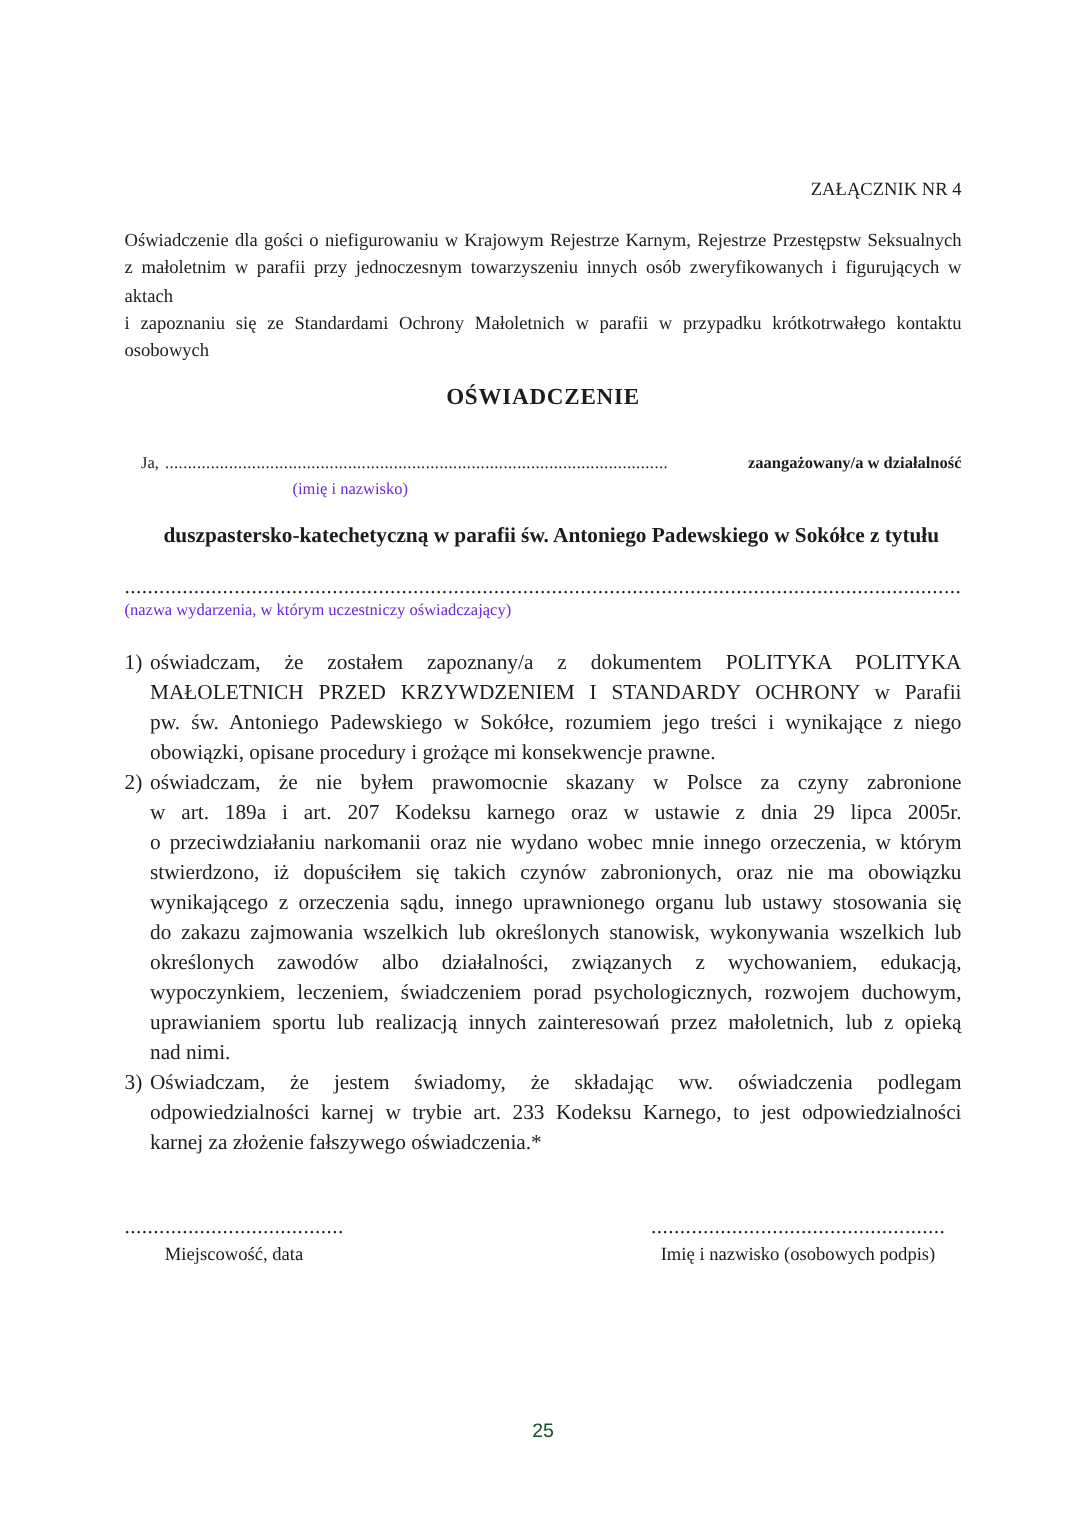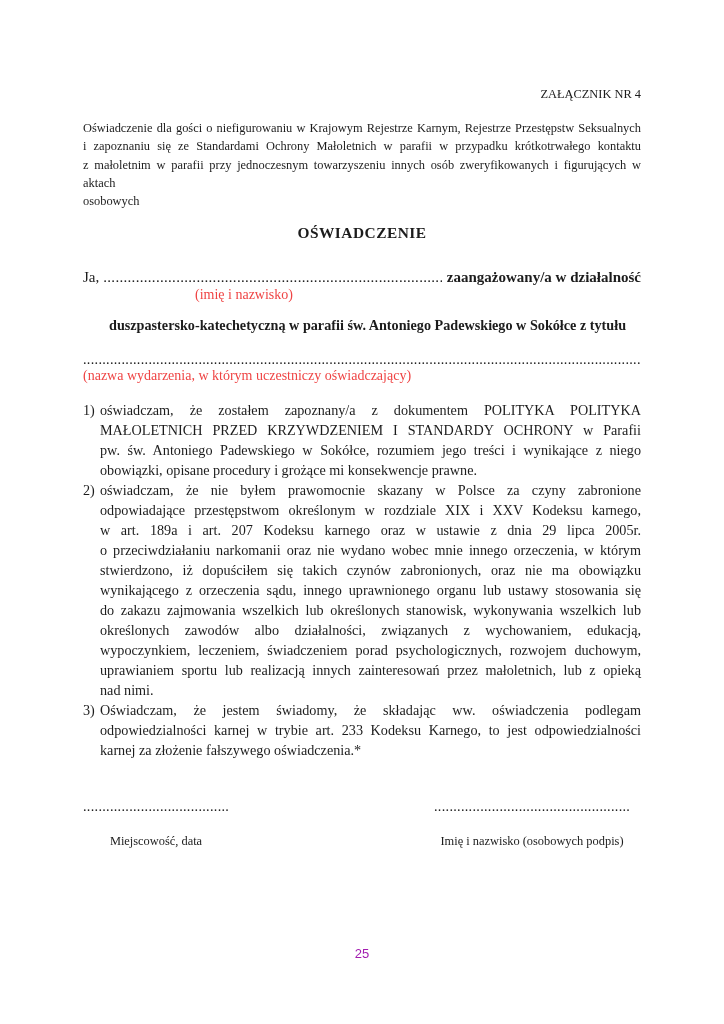--- a/index.html
+++ b/index.html
@@ -3,72 +3,72 @@
 <meta charset="utf-8">
 <style>
   html,body{margin:0;padding:0;background:#ffffff;}
   .page{
     position:relative;
     width:724px;height:1024px;
     background:#ffffff;
     color:#1c1c1c;
     font-family:"Liberation Serif","DejaVu Serif",serif;
     box-sizing:border-box;
-    padding:86px 83px 0 83px;
+    padding:118px 83px 0 83px;
     overflow:hidden;
   }
   
   .attachment{font-size:12.4px;line-height:17px;text-align:right;}
   
   .intro{font-size:12.4px;line-height:18.3px;margin-top:16px;}
   .jline{text-align:justify;text-align-last:justify;}
   .jline.last{text-align-last:left;}
   
   .title{margin-top:13px;font-size:15.4px;line-height:19px;font-weight:bold;
          text-align:center;letter-spacing:.5px;}
   
   .ja-line{display:flex;align-items:center;margin-top:25px;
-           font-size:15px;line-height:20px;white-space:nowrap;}
+           font-size:11px;line-height:20px;white-space:nowrap;margin-left:11px;}
   .ja-prefix{flex:none;}
   .ja-dots{flex:1 1 auto;overflow:hidden;margin:0 5px 0 4px;letter-spacing:.3px;}
   .ja-suffix{flex:none;font-weight:bold;}
-  .hint{font-size:14px;line-height:15px;color:#ef4444;}
+  .hint{font-size:11px;line-height:15px;color:#6d28d9;}
   .hint-imie{margin-left:112px;}
   .activity{margin-top:13px;margin-left:26px;font-size:14.2px;line-height:20px;font-weight:bold;}
   .event-dots{margin-top:15px;font-size:14.2px;line-height:18px;
               overflow:hidden;white-space:nowrap;letter-spacing:.3px;}
   .hint-event{margin-top:0;}
   
   .decls{margin-top:17px;font-size:14.2px;line-height:20px;}
   .decl-item{display:flex;}
   .decl-num{flex:none;width:17px;}
   .decl-lines{flex:1 1 auto;min-width:0;}
   
   .sigs{display:flex;justify-content:space-between;margin-top:38px;padding-right:11px;}
   .sig-left{width:146px;}
   .sig-right{width:196px;}
   .sig-dots{font-size:14.2px;line-height:16px;overflow:hidden;
             white-space:nowrap;letter-spacing:.3px;}
-  .sig-label{margin-top:19px;text-align:center;font-size:12.4px;line-height:17px;}
+  .sig-label{margin-top:2px;text-align:center;font-size:12.4px;line-height:17px;}
   
   .page-number{position:absolute;left:0;right:0;top:946px;text-align:center;
                font-family:"Liberation Sans","DejaVu Sans",sans-serif;
-               font-size:13px;color:#a21caf;}
+               font-size:13px;color:#14532d;}
 </style>
 </head>
 <body>
 
 <div class="page">
 
   <div class="attachment">ZAŁĄCZNIK NR 4</div>
 
   <div class="intro">
       <div class="jline">Oświadczenie dla gości o niefigurowaniu w Krajowym Rejestrze Karnym, Rejestrze Przestępstw Seksualnych</div>
+      <div class="jline">z małoletnim w parafii przy jednoczesnym towarzyszeniu innych osób zweryfikowanych i figurujących w aktach</div>
       <div class="jline">i zapoznaniu się ze Standardami Ochrony Małoletnich w parafii w przypadku krótkotrwałego kontaktu</div>
-      <div class="jline">z małoletnim w parafii przy jednoczesnym towarzyszeniu innych osób zweryfikowanych i figurujących w aktach</div>
       <div class="jline last">osobowych</div>
     </div>
 
   <div class="title">OŚWIADCZENIE</div>
 
   <div class="ja-line">
     <span class="ja-prefix">Ja,</span>
     <span class="ja-dots">..............................................................................................................</span>
     <span class="ja-suffix">zaangażowany/a w działalność</span>
   </div>
@@ -86,21 +86,20 @@
           <div class="jline">oświadczam, że zostałem zapoznany/a z dokumentem POLITYKA POLITYKA</div>
           <div class="jline">MAŁOLETNICH PRZED KRZYWDZENIEM I STANDARDY OCHRONY w Parafii</div>
           <div class="jline">pw. św. Antoniego Padewskiego w Sokółce, rozumiem jego treści i wynikające z niego</div>
           <div class="jline last">obowiązki, opisane procedury i grożące mi konsekwencje prawne.</div>
         </div>
       </div>
       <div class="decl-item">
         <span class="decl-num">2)</span>
         <div class="decl-lines">
           <div class="jline">oświadczam, że nie byłem prawomocnie skazany w Polsce za czyny zabronione</div>
-          <div class="jline">odpowiadające przestępstwom określonym w rozdziale XIX i XXV Kodeksu karnego,</div>
           <div class="jline">w art. 189a i art. 207 Kodeksu karnego oraz w ustawie z dnia 29 lipca 2005r.</div>
           <div class="jline">o przeciwdziałaniu narkomanii oraz nie wydano wobec mnie innego orzeczenia, w którym</div>
           <div class="jline">stwierdzono, iż dopuściłem się takich czynów zabronionych, oraz nie ma obowiązku</div>
           <div class="jline">wynikającego z orzeczenia sądu, innego uprawnionego organu lub ustawy stosowania się</div>
           <div class="jline">do zakazu zajmowania wszelkich lub określonych stanowisk, wykonywania wszelkich lub</div>
           <div class="jline">określonych zawodów albo działalności, związanych z wychowaniem, edukacją,</div>
           <div class="jline">wypoczynkiem, leczeniem, świadczeniem porad psychologicznych, rozwojem duchowym,</div>
           <div class="jline">uprawianiem sportu lub realizacją innych zainteresowań przez małoletnich, lub z opieką</div>
           <div class="jline last">nad nimi.</div>
         </div>

